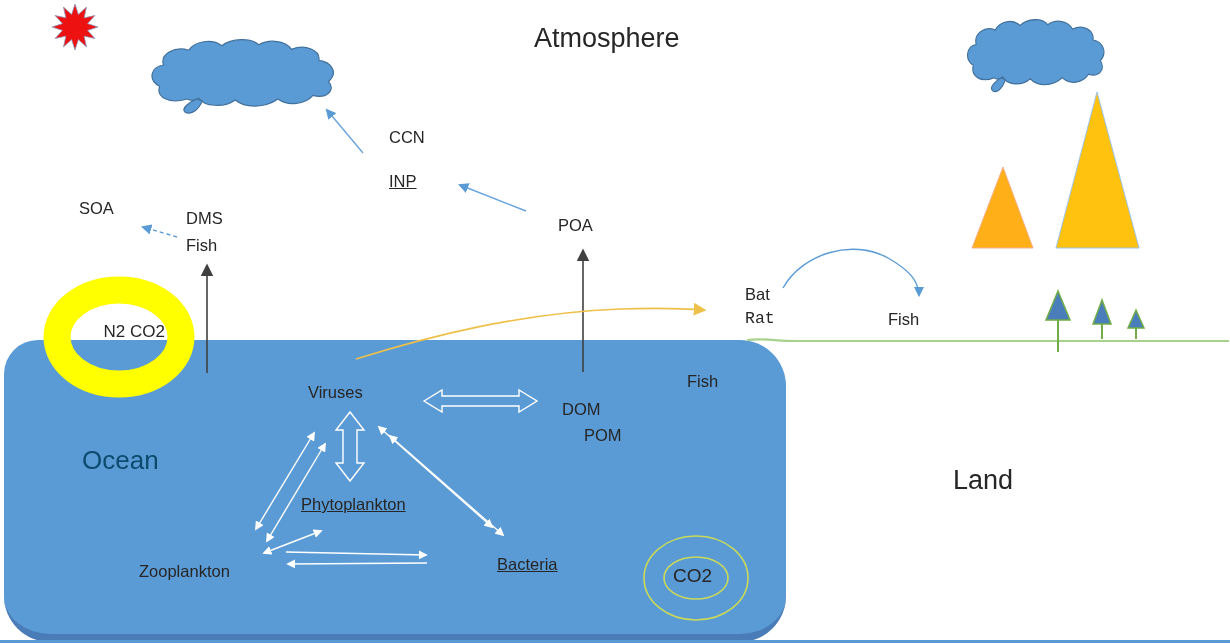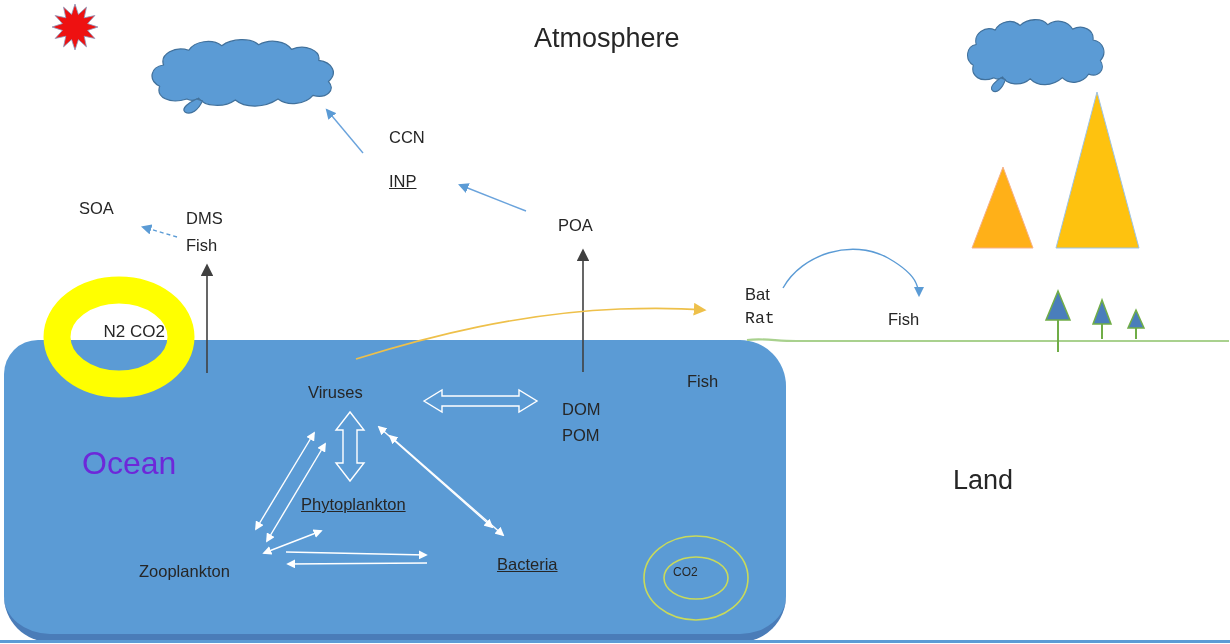--- a/index.html
+++ b/index.html
@@ -6,21 +6,21 @@
   .stage{position:relative;width:1230px;height:644px;background:#ffffff;overflow:hidden;
          font-family:"Liberation Sans",sans-serif;}
   .ocean{position:absolute;left:4px;top:340px;width:782px;height:294px;
          background:#5b9bd5;border-bottom:8px solid #4a7cb8;
          border-radius:34px 46px 46px 46px;z-index:1;}
   .baseline{position:absolute;left:0;top:640px;width:1230px;height:3px;background:#5b9bd5;z-index:1;}
   svg.overlay{position:absolute;left:0;top:0;z-index:2;}
   .labels{position:absolute;left:0;top:0;width:100%;height:100%;z-index:3;}
   .lbl{position:absolute;font-size:16.5px;color:#262626;white-space:nowrap;line-height:1.1;}
   .big{font-size:27px;}
-  .ocean-title{color:#6d28d9;font-size:32px;}
+  .ocean-title{color:#0c4a6e;font-size:26px;}
   .ring-text{width:90px;text-align:right;font-size:17px;}
 </style>
 </head>
 <body>
 
 <div class="stage">
 
   <div class="ocean"></div>
   <div class="baseline"></div>
 
@@ -102,25 +102,25 @@
     <div class="lbl ocean-title" style="left:82px;top:446px;">Ocean</div>
 
     <div class="lbl" style="left:79px;top:199px;">SOA</div>
     <div class="lbl" style="left:186px;top:209px;">DMS</div>
     <div class="lbl" style="left:186px;top:236px;">Fish</div>
     <div class="lbl" style="left:389px;top:128px;">CCN</div>
     <div class="lbl" style="left:389px;top:172px;text-decoration:underline;">INP</div>
     <div class="lbl" style="left:558px;top:216px;">POA</div>
 
     <div class="lbl ring-text" style="left:75px;top:323px;">N2 CO2</div>
-    <div class="lbl" style="left:673px;top:566px;font-size:12px;">CO2</div>
+    <div class="lbl" style="left:673px;top:566px;font-size:19px;">CO2</div>
 
     <div class="lbl" style="left:308px;top:383px;">Viruses</div>
     <div class="lbl" style="left:562px;top:400px;">DOM</div>
-    <div class="lbl" style="left:562px;top:426px;">POM</div>
+    <div class="lbl" style="left:584px;top:426px;">POM</div>
     <div class="lbl" style="left:687px;top:372px;">Fish</div>
     <div class="lbl" style="left:301px;top:495px;text-decoration:underline;">Phytoplankton</div>
     <div class="lbl" style="left:139px;top:562px;">Zooplankton</div>
     <div class="lbl" style="left:497px;top:555px;text-decoration:underline;">Bacteria</div>
 
     <div class="lbl" style="left:745px;top:285px;">Bat</div>
     <div class="lbl" style="left:745px;top:310px;font-family:Liberation Mono, monospace;">Rat</div>
     <div class="lbl" style="left:888px;top:310px;">Fish</div>
   </div>
 

